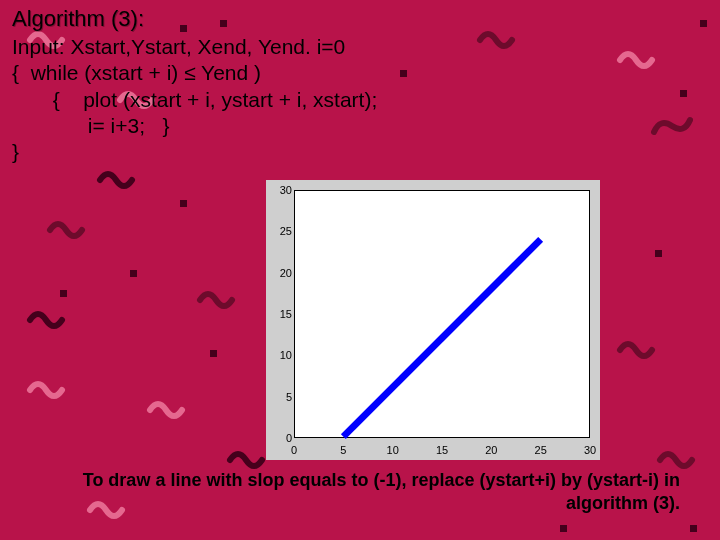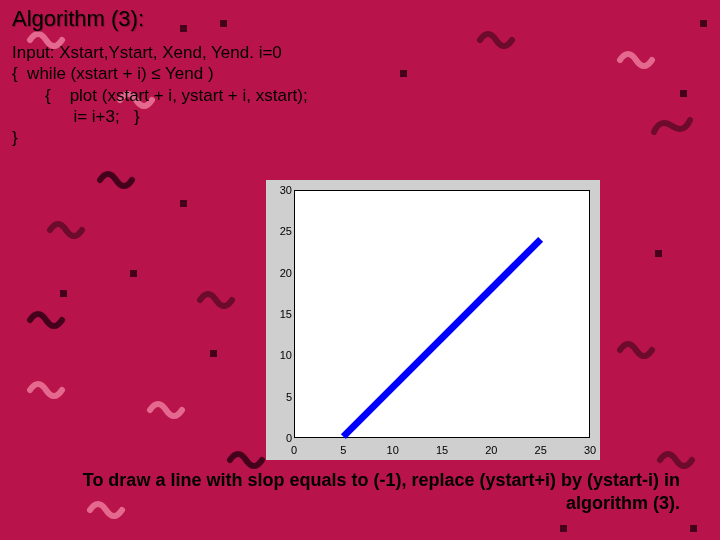--- a/index.html
+++ b/index.html
@@ -20,25 +20,25 @@
   .content {
     position: relative;
     z-index: 1;
     padding: 6px 12px;
   }
   .algo-title {
     color: #000;
     font-size: 22px;
     font-weight: normal;
     text-shadow: 1px 1px 0 rgba(0,0,0,0.3);
-    margin-bottom: 10px;
+    margin-bottom: 2px;
   }
   .algo-line {
     color: #000;
-    font-size: 17px;
+    font-size: 21px;
     line-height: 1.25;
     font-family: Arial, sans-serif;
   }
   .chart-wrap {
     position: absolute;
     left: 266px;
     top: 180px;
     width: 334px;
     height: 280px;
     background: #cfcfcf;

